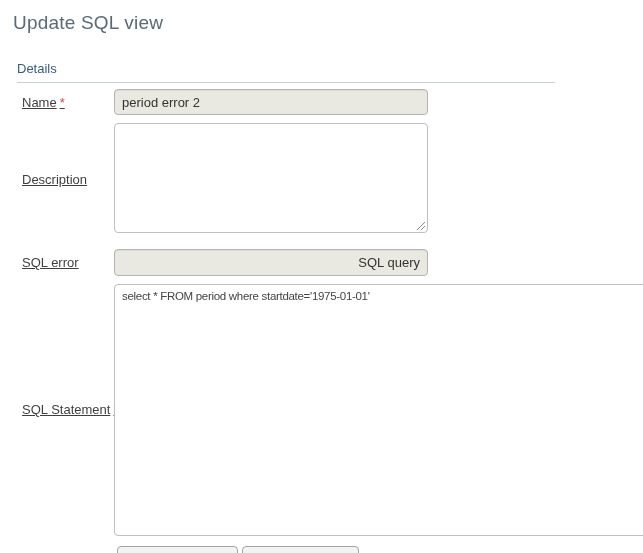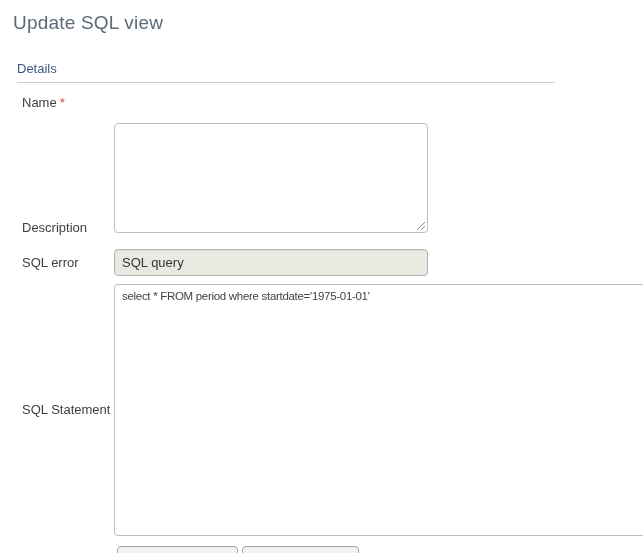--- a/index.html
+++ b/index.html
@@ -67,49 +67,50 @@
   .btn {
     position: absolute; top: 546px; height: 26px;
     background: #f3f3f3;
     border: 1px solid #a3a3a3; border-radius: 4px;
     font-family: "Liberation Sans", sans-serif;
     font-size: 12px; color: #333;
   }
   #btn-left  { left: 117px; width: 121px; }
   #btn-right { left: 242px; width: 117px; }
 
-  label { display: block; }
+  label { display: block; text-decoration: underline; }
 </style>
 </head>
 <body>
 
 <div class="page">
 
   <div class="page-title">Update SQL view</div>
 
   <div class="section-title">Details</div>
   <div class="section-divider"></div>
 
   <label class="field-label" style="top: 95px;">
     <span>Name</span><span class="req">*</span>
   </label>
+  <input class="ro-input" style="top: 89px;" readonly="" value="period error 2">
 
-  <label class="field-label" style="top: 172px; margin-top: 48px;">
+  <label class="field-label" style="top: 172px;">
     <span>Description</span>
   </label>
   <textarea class="box" id="desc-textarea" style=""></textarea>
   <svg class="grip" viewBox="0 0 9 9">
     <line x1="1" y1="9" x2="9" y2="1" stroke="#8a8a8a" stroke-width="1"></line>
     <line x1="5" y1="9" x2="9" y2="5" stroke="#8a8a8a" stroke-width="1"></line>
   </svg>
 
   <label class="field-label" style="top: 255px;">
     <span>SQL error</span>
   </label>
-  <input class="ro-input" style="top: 249px; height: 27px;" readonly="" value="SQL query">
+  <input class="ro-input" style="top: 249px; height: 27px; text-align: right;" readonly="" value="SQL query">
 
   <label class="field-label" style="top: 402px;">
     <span>SQL Statement</span><span class="req">*</span>
   </label>
   <textarea class="box" id="sql-textarea" style="">select * FROM period where startdate='1975-01-01'</textarea>
 
   <button class="btn" id="btn-left"></button>
   <button class="btn" id="btn-right"></button>
 
 </div>

